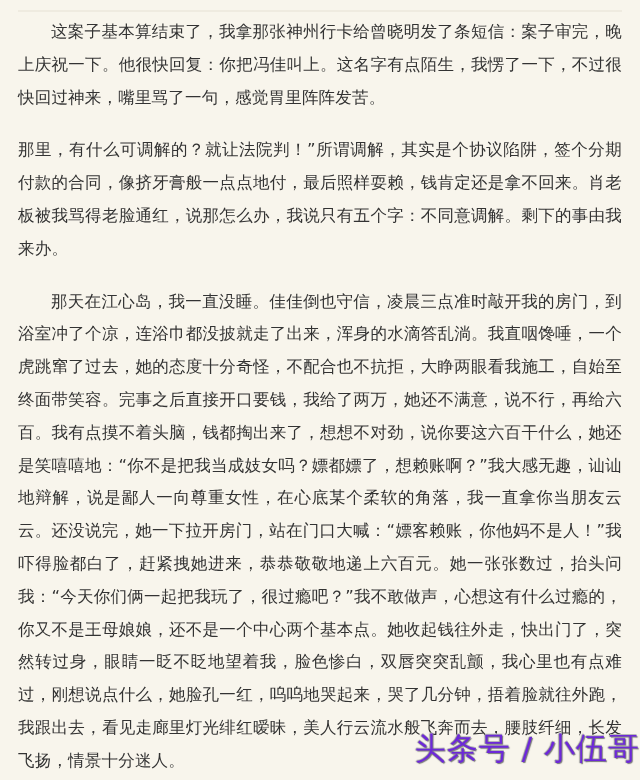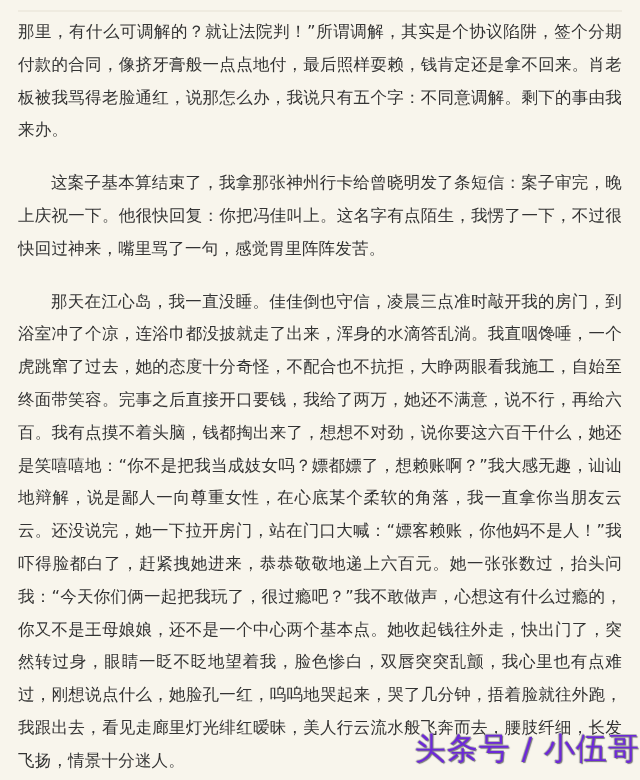--- a/index.html
+++ b/index.html
@@ -33,18 +33,18 @@
     text-shadow: 1px 1px 1px #777, -1px 0 1px #999, 0 -1px 0 #bbb;
     font-family: "DejaVu Sans", sans-serif;
   }
 </style>
 </head>
 <body>
 
 <div class="top-rule"></div>
 
 <div class="article">
+  <p class="para indent">这案子基本算结束了，我拿那张神州行卡给曾晓明发了条短信：案子审完，晚上庆祝一下。他很快回复：你把冯佳叫上。这名字有点陌生，我愣了一下，不过很快回过神来，嘴里骂了一句，感觉胃里阵阵发苦。</p>
   <p class="para">那里，有什么可调解的？就让法院判！”所谓调解，其实是个协议陷阱，签个分期付款的合同，像挤牙膏般一点点地付，最后照样耍赖，钱肯定还是拿不回来。肖老板被我骂得老脸通红，说那怎么办，我说只有五个字：不同意调解。剩下的事由我来办。</p>
-  <p class="para indent">这案子基本算结束了，我拿那张神州行卡给曾晓明发了条短信：案子审完，晚上庆祝一下。他很快回复：你把冯佳叫上。这名字有点陌生，我愣了一下，不过很快回过神来，嘴里骂了一句，感觉胃里阵阵发苦。</p>
   <p class="para indent">那天在江心岛，我一直没睡。佳佳倒也守信，凌晨三点准时敲开我的房门，到浴室冲了个凉，连浴巾都没披就走了出来，浑身的水滴答乱淌。我直咽馋唾，一个虎跳窜了过去，她的态度十分奇怪，不配合也不抗拒，大睁两眼看我施工，自始至终面带笑容。完事之后直接开口要钱，我给了两万，她还不满意，说不行，再给六百。我有点摸不着头脑，钱都掏出来了，想想不对劲，说你要这六百干什么，她还是笑嘻嘻地：“你不是把我当成妓女吗？嫖都嫖了，想赖账啊？”我大感无趣，讪讪地辩解，说是鄙人一向尊重女性，在心底某个柔软的角落，我一直拿你当朋友云云。还没说完，她一下拉开房门，站在门口大喊：“嫖客赖账，你他妈不是人！”我吓得脸都白了，赶紧拽她进来，恭恭敬敬地递上六百元。她一张张数过，抬头问我：“今天你们俩一起把我玩了，很过瘾吧？”我不敢做声，心想这有什么过瘾的，你又不是王母娘娘，还不是一个中心两个基本点。她收起钱往外走，快出门了，突然转过身，眼睛一眨不眨地望着我，脸色惨白，双唇突突乱颤，我心里也有点难过，刚想说点什么，她脸孔一红，呜呜地哭起来，哭了几分钟，捂着脸就往外跑，我跟出去，看见走廊里灯光绯红暧昧，美人行云流水般飞奔而去，腰肢纤细，长发飞扬，情景十分迷人。</p>
 </div>
 
 <div class="watermark">头条号 / 小伍哥</div>
 
 </body></html>

